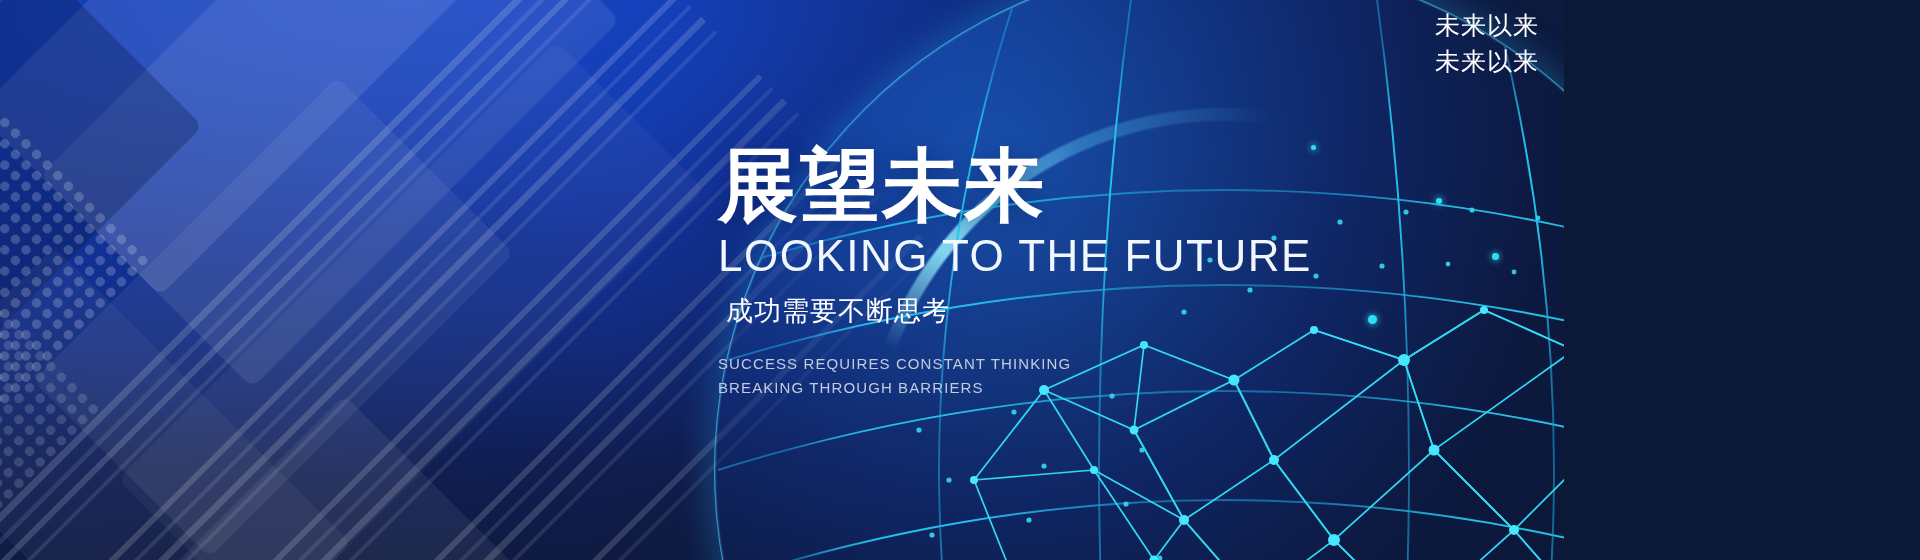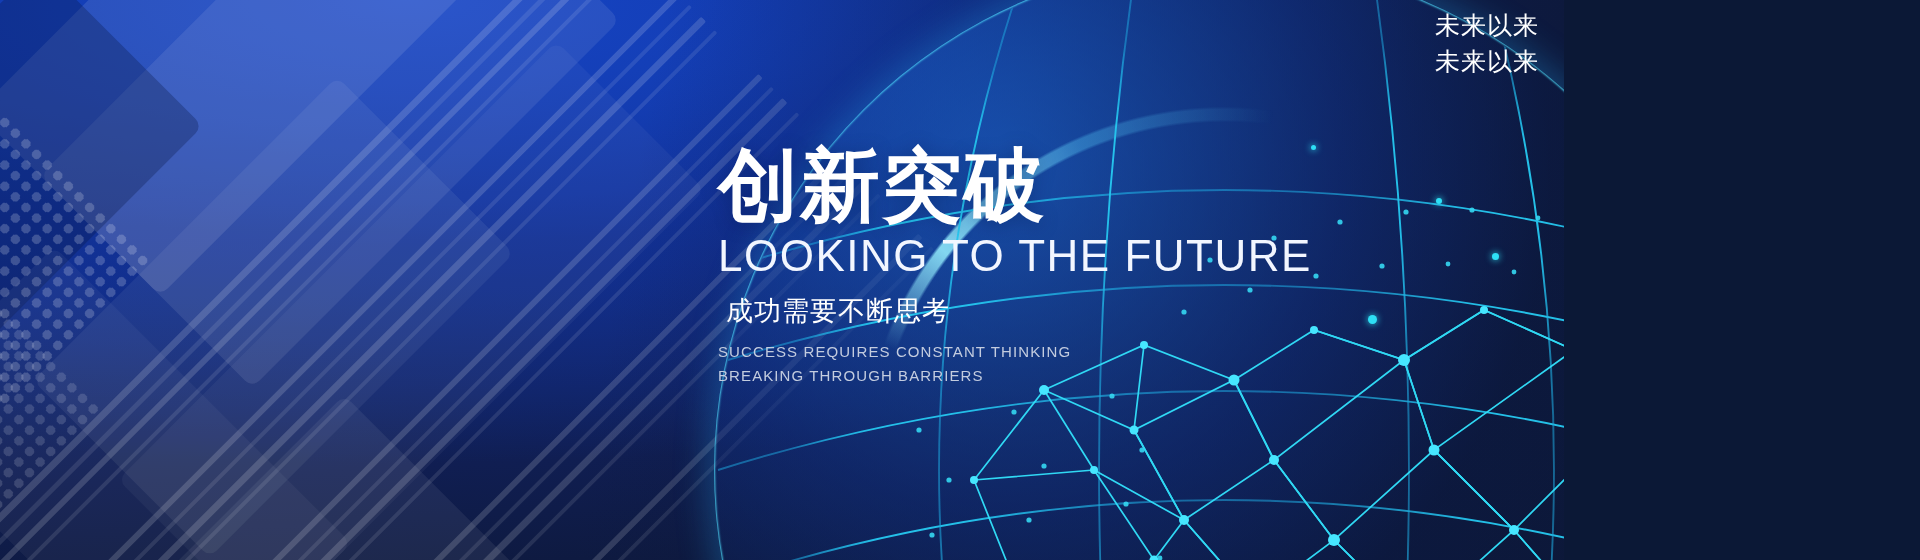--- a/index.html
+++ b/index.html
@@ -80,21 +80,21 @@
     letter-spacing:1.5px;margin:0 0 16px 0;white-space:nowrap;
   }
   .cn-line{
     font-size:27px;line-height:1.32;color:#ffffff;font-weight:400;
     letter-spacing:1px;margin:8px;white-space:nowrap;
   }
   .en-small{
     font-size:15px;line-height:1.62;color:#c3ccdf;font-weight:400;
     letter-spacing:1.1px;margin:0;white-space:nowrap;
   }
-  .en-block{margin-top:10px;}
+  .en-block{margin-top:22px;}
   .corner-tag{
     position:absolute;right:25px;top:8px;
     text-align:right;color:#ffffff;
     font-size:25px;line-height:1.42;letter-spacing:1px;font-weight:400;
   }
   .corner-tag span{display:block;white-space:nowrap;}
 </style>
 </head>
 <body>
 
@@ -287,21 +287,21 @@
     <span class="particle" style="left:1436px;top:198px;width:6px;height:6px;"></span>
     <span class="particle" style="left:1311px;top:145px;width:5px;height:5px;"></span>
   </div>
 
   <div class="corner-tag">
     <span>未来以来</span>
     <span>未来以来</span>
   </div>
 
   <div class="copy">
-    <h1 class="headline">创新突破</h1>
+    <h1 class="headline">展望未来</h1>
     <div class="subhead">LOOKING TO THE FUTURE</div>
     <p class="cn-line">成功需要不断思考</p>
     <div class="en-block">
       <p class="en-small">SUCCESS REQUIRES CONSTANT THINKING</p>
       <p class="en-small">BREAKING THROUGH BARRIERS</p>
     </div>
   </div>
 
 </div>
 

